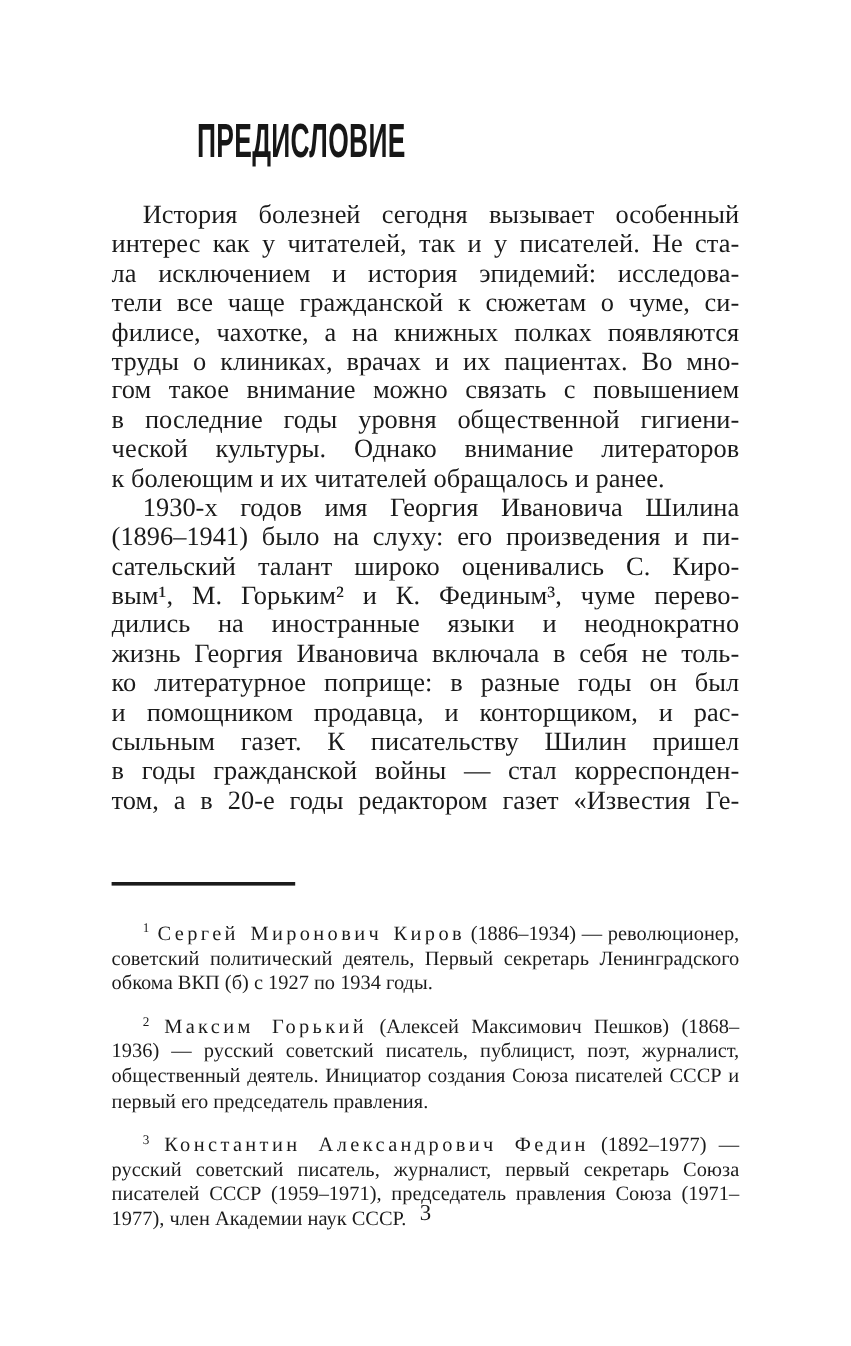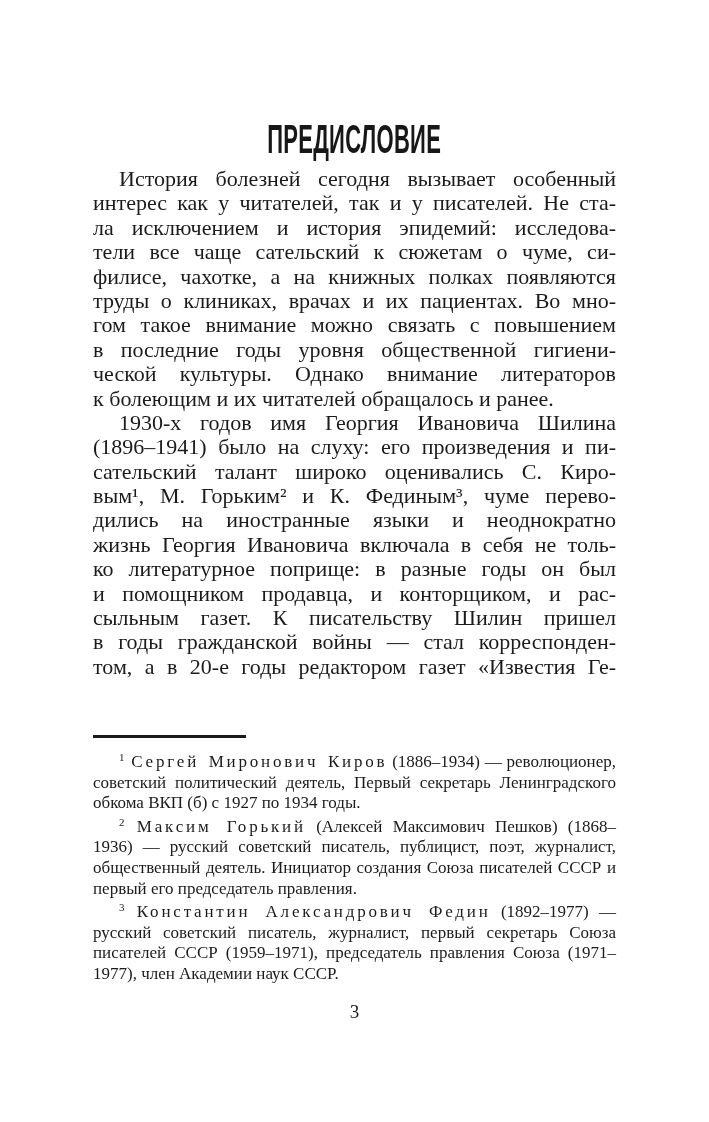--- a/index.html
+++ b/index.html
@@ -11,25 +11,25 @@
     position: relative;
     width: 709px;
     height: 1122px;
     background: #ffffff;
     overflow: hidden;
     font-family: "Liberation Serif", serif;
     color: #1a1a1a;
   }
   .title-wrap {
     position: absolute;
-    top: 116px;
+    top: 95px;
     left: 93px;
     width: 523px;
     margin: 0;
-    text-align: center;
+    text-align: left;
     line-height: 46px;
     height: 46px;
   }
   .title {
     display: inline-block;
     font-family: "Liberation Sans", sans-serif;
     font-weight: 700;
     font-size: 40px;
     letter-spacing: 0.5px;
     color: #171717;
@@ -66,21 +66,21 @@
   .footnotes {
     position: absolute;
     top: 752px;
     left: 93px;
     width: 523px;
     font-size: 17px;
     line-height: 20.6px;
     color: #1b1b1b;
   }
   .footnote {
-    margin: 0 0 3px 0;
+    margin: 16px 0 3px 0;
     text-indent: 26px;
     text-align: justify;
     hyphens: manual;
   }
   .fn-marker {
     font-size: 11px;
     line-height: 0;
     vertical-align: 6px;
     margin-right: 2px;
   }
@@ -102,21 +102,21 @@
 <body>
 
 <div class="page">
   <h1 class="title-wrap"><span class="title">ПРЕДИСЛОВИЕ</span></h1>
 
   <div class="body-text">
       <div class="paragraph complete">
         <div class="line">История болезней сегодня вызывает особенный</div>
         <div class="line">интерес как у читателей, так и у писателей. Не ста-</div>
         <div class="line">ла исключением и история эпидемий: исследова-</div>
-        <div class="line">тели все чаще сательский к сюжетам о чуме, си-</div>
+        <div class="line">тели все чаще гражданской к сюжетам о чуме, си-</div>
         <div class="line">филисе, чахотке, а на книжных полках появляются</div>
         <div class="line">труды о клиниках, врачах и их пациентах. Во мно-</div>
         <div class="line">гом такое внимание можно связать с повышением</div>
         <div class="line">в последние годы уровня общественной гигиени-</div>
         <div class="line">ческой культуры. Однако внимание литераторов</div>
         <div class="line">к болеющим и их читателей обращалось и ранее.</div>
       </div>
       <div class="paragraph">
         <div class="line">1930-х годов имя Георгия Ивановича Шилина</div>
         <div class="line">(1896–1941) было на слуху: его произведения и пи-</div>

